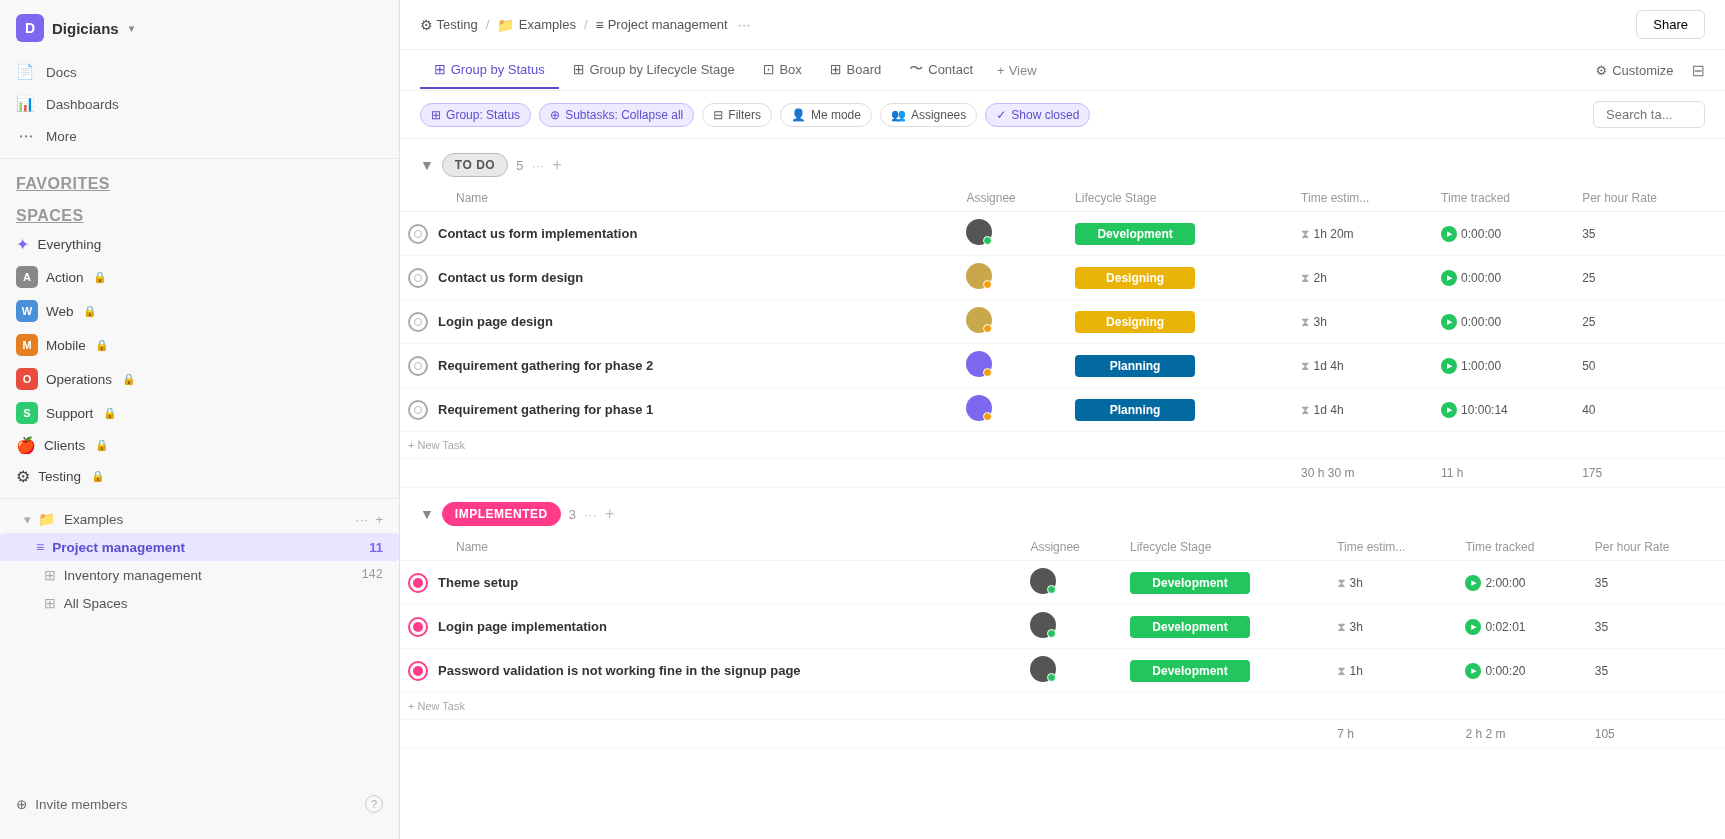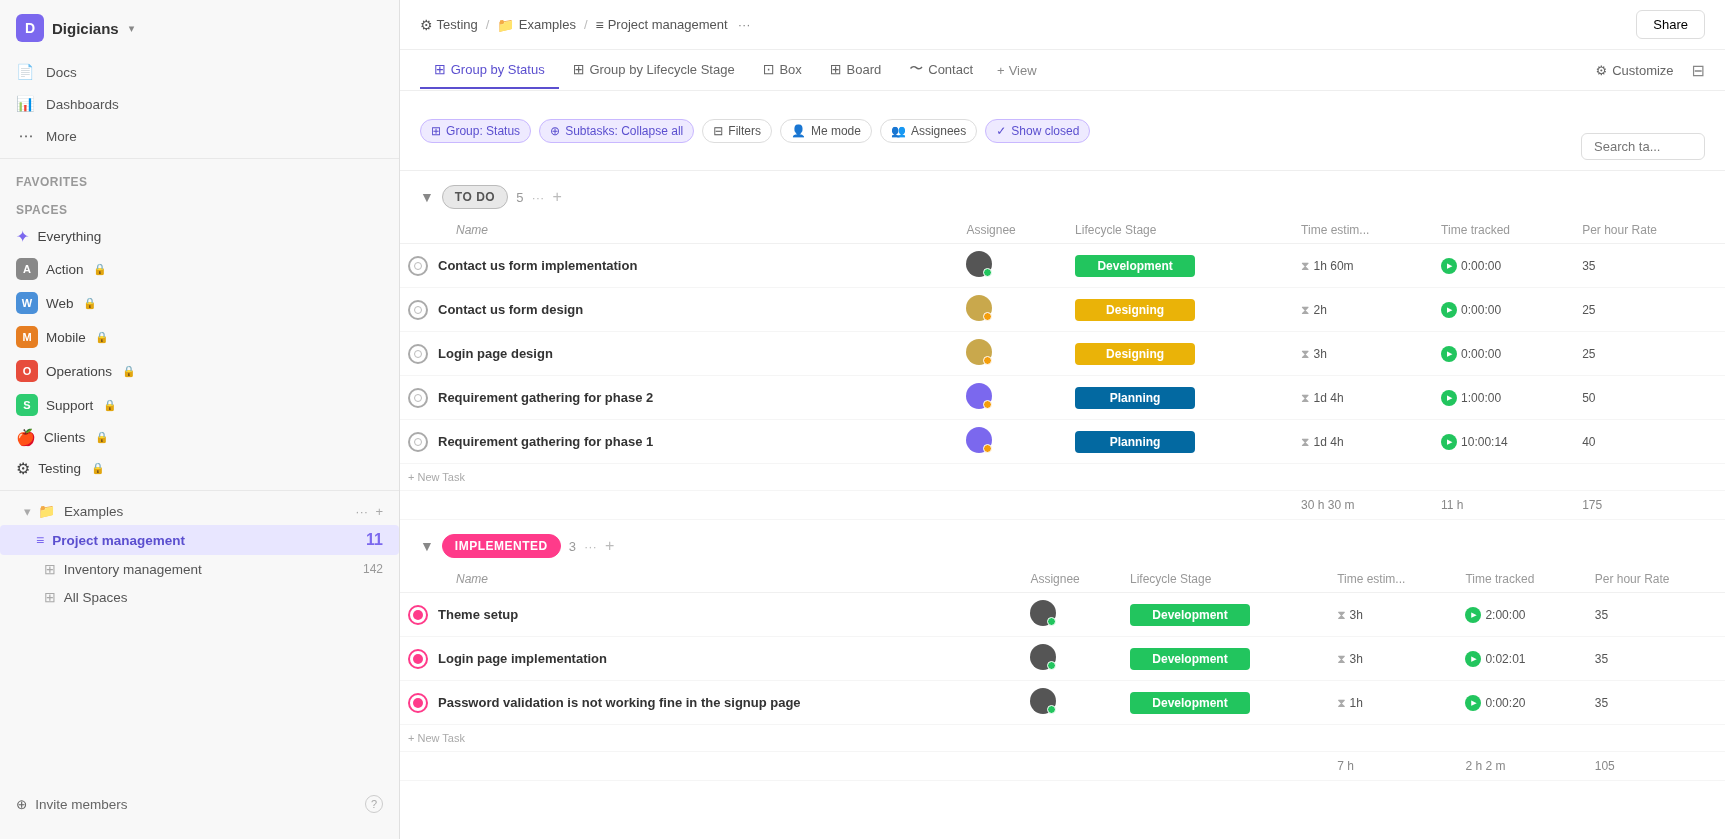--- a/index.html
+++ b/index.html
@@ -6,33 +6,33 @@
     body { font-family: -apple-system, BlinkMacSystemFont, 'Segoe UI', sans-serif; font-size: 13px; color: #333; background: #fff; display: flex; height: 839px; overflow: hidden; }
 
     
     .sidebar { width: 400px; min-width: 400px; background: #f8f8f8; border-right: 1px solid #e0e0e0; display: flex; flex-direction: column; overflow-y: auto; padding-bottom: 16px; }
     .sidebar-header { display: flex; align-items: center; gap: 8px; padding: 14px 16px; cursor: pointer; }
     .sidebar-org-avatar { width: 28px; height: 28px; background: #7b68ee; border-radius: 6px; color: #fff; font-weight: bold; font-size: 14px; display: flex; align-items: center; justify-content: center; }
     .sidebar-org-name { font-weight: 600; font-size: 15px; }
     .sidebar-chevron { color: #888; font-size: 11px; margin-left: 2px; }
     .sidebar-nav-item { display: flex; align-items: center; gap: 10px; padding: 7px 16px; color: #555; cursor: pointer; font-size: 13.5px; }
     .sidebar-nav-item .icon { font-size: 15px; width: 20px; text-align: center; }
-    .sidebar-section-label { padding: 10px 16px 4px; font-size: 12px; color: #999; font-weight: 600; text-transform: uppercase; letter-spacing: 0.5px; }
+    .sidebar-section-label { padding: 10px 16px 4px; font-size: 16px; color: #999; font-weight: 600; text-transform: uppercase; letter-spacing: 0.5px; text-decoration: underline; }
     .sidebar-space-item { display: flex; align-items: center; gap: 8px; padding: 6px 16px; color: #444; cursor: pointer; font-size: 13.5px; }
     .space-avatar { width: 22px; height: 22px; border-radius: 5px; color: #fff; font-weight: bold; font-size: 11px; display: flex; align-items: center; justify-content: center; flex-shrink: 0; }
     .space-lock { color: #aaa; font-size: 11px; margin-left: 2px; }
     .sidebar-divider { height: 1px; background: #e8e8e8; margin: 6px 0; }
     .sidebar-folder { display: flex; align-items: center; gap: 8px; padding: 6px 16px 6px 24px; color: #555; cursor: pointer; font-size: 13.5px; }
     .folder-actions { margin-left: auto; display: flex; gap: 6px; color: #aaa; font-size: 13px; }
     .sidebar-list-item { display: flex; align-items: center; gap: 8px; padding: 6px 16px 6px 36px; color: #444; cursor: pointer; font-size: 13.5px; border-radius: 4px; }
     .sidebar-list-item.active { background: #e8e6ff; font-weight: 600; color: #5b4fcf; }
-    .sidebar-list-item .count { margin-left: auto; color: #999; font-size: 16px; }
+    .sidebar-list-item .count { margin-left: auto; color: #999; font-size: 13px; }
     .sidebar-list-item.active .count { color: #7b68ee; }
     .sidebar-sub-item { display: flex; align-items: center; gap: 8px; padding: 6px 16px 6px 44px; color: #555; cursor: pointer; font-size: 13.5px; }
-    .sidebar-sub-item .count { margin-left: auto; color: #999; font-size: 12px; }
+    .sidebar-sub-item .count { margin-left: auto; color: #999; font-size: 12px; font-family: Liberation Mono, monospace; }
     .sidebar-bottom { margin-top: auto; display: flex; align-items: center; gap: 8px; padding: 10px 16px; color: #666; cursor: pointer; font-size: 13.5px; }
 
     
     .main { flex: 1; display: flex; flex-direction: column; overflow: hidden; }
     .main-header { display: flex; align-items: center; gap: 6px; padding: 10px 20px; border-bottom: 1px solid #eee; }
     .breadcrumb-item { display: flex; align-items: center; gap: 4px; color: #555; font-size: 13px; }
     .breadcrumb-sep { color: #bbb; margin: 0 2px; }
     .breadcrumb-icon { font-size: 14px; }
     .header-actions { margin-left: auto; }
     .share-btn { padding: 6px 16px; border: 1px solid #ddd; border-radius: 6px; background: #fff; font-size: 13px; cursor: pointer; font-weight: 500; }
@@ -45,38 +45,38 @@
     .tab-add { display: flex; align-items: center; gap: 4px; padding: 10px 10px; color: #888; cursor: pointer; font-size: 13px; }
     .tab-right { margin-left: auto; display: flex; align-items: center; gap: 8px; }
     .customize-btn { display: flex; align-items: center; gap: 5px; color: #666; cursor: pointer; font-size: 13px; padding: 6px 10px; }
     .grid-icon { color: #888; cursor: pointer; font-size: 16px; }
 
     
     .filters-bar { display: flex; align-items: center; gap: 8px; padding: 10px 20px; border-bottom: 1px solid #eee; flex-wrap: wrap; }
     .filter-pill { display: flex; align-items: center; gap: 5px; padding: 4px 10px; border-radius: 20px; border: 1px solid #ddd; background: #fff; font-size: 12px; color: #555; cursor: pointer; }
     .filter-pill.active-pill { background: #eeeaff; border-color: #c9b8ff; color: #5b4fcf; }
     .search-right { margin-left: auto; }
-    .search-input { padding: 5px 12px; border: 1px solid #ddd; border-radius: 6px; font-size: 13px; color: #666; background: #fff; width: 124px; outline: none; margin-top: 32px; }
+    .search-input { padding: 5px 12px; border: 1px solid #ddd; border-radius: 6px; font-size: 13px; color: #666; background: #fff; width: 112px; outline: none; }
 
     
     .content { flex: 1; overflow-y: auto; padding: 0; }
 
     
     .group-section { margin-bottom: 0; }
     .group-header { display: flex; align-items: center; gap: 8px; padding: 14px 20px 8px; position: sticky; top: 0; background: #fff; z-index: 2; }
     .group-collapse { color: #888; cursor: pointer; font-size: 14px; }
     .group-badge { display: flex; align-items: center; gap: 6px; padding: 4px 12px; border-radius: 20px; font-size: 12px; font-weight: 700; letter-spacing: 0.5px; cursor: pointer; }
     .group-count { color: #999; font-size: 13px; }
     .group-more { color: #bbb; cursor: pointer; }
     .group-add { color: #bbb; cursor: pointer; font-size: 16px; }
 
     
     .task-table { width: 100%; border-collapse: collapse; }
     .task-table thead tr th { padding: 6px 8px; text-align: left; font-size: 12px; color: #999; font-weight: 500; border-bottom: 1px solid #f0f0f0; white-space: nowrap; }
-    .task-table thead tr th:first-child { padding-left: 56px; font-style: italic; }
+    .task-table thead tr th:first-child { padding-left: 56px; }
     .task-table tbody tr td { padding: 7px 8px; border-bottom: 1px solid #f5f5f5; vertical-align: middle; }
     .task-table .task-name-cell { display: flex; align-items: center; gap: 10px; min-width: 320px; }
     .task-name { font-size: 13px; color: #333; font-weight: bold; }
     .avatar-placeholder { width: 26px; height: 26px; border-radius: 50%; display: flex; align-items: center; justify-content: center; font-size: 11px; font-weight: bold; color: #fff; }
     .avatar-wrapper { position: relative; display: inline-block; }
     .avatar-badge { position: absolute; bottom: 0; right: 0; width: 9px; height: 9px; border-radius: 50%; border: 1.5px solid #fff; }
     .avatar-badge.green { background: #22c55e; }
     .avatar-badge.orange { background: #f59e0b; }
     .lifecycle-badge { padding: 4px 16px; border-radius: 4px; font-size: 12px; font-weight: 600; color: #fff; text-align: center; min-width: 120px; display: inline-block; }
     .lifecycle-badge.development { background: #22c55e; }
@@ -316,21 +316,21 @@
                 <div class="avatar-placeholder" style="background:#555;"></div>
                 <span class="avatar-badge green"></span>
               </div>
             </td>
             <td>
               <span class="lifecycle-badge development">Development</span>
             </td>
             <td>
               <div class="time-estimate">
                 <span class="time-estimate-icon">⧗</span>
-                <span>1h 60m</span>
+                <span>1h 20m</span>
               </div>
             </td>
             <td>
               <div class="time-tracked">
                 <div class="play-icon"></div>
                 <span>0:00:00</span>
               </div>
             </td>
             <td>
               <span class="per-hour">35</span>

